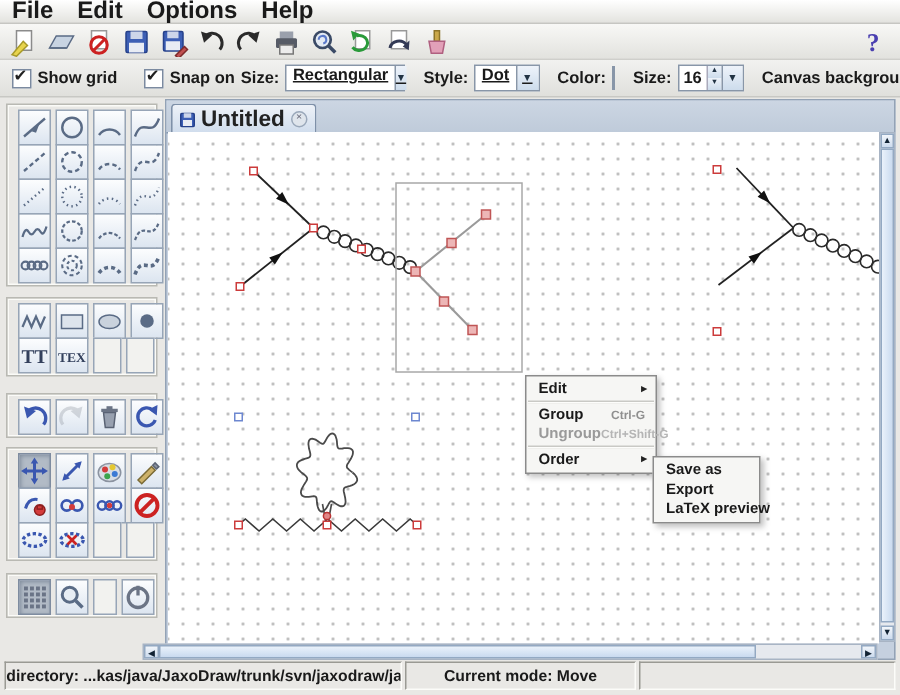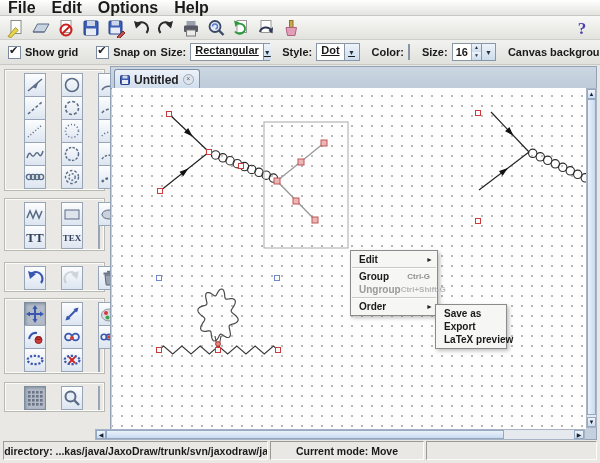--- a/index.html
+++ b/index.html
@@ -27,30 +27,30 @@
   .spinner{height:16px;background:#fff;border:1px solid #8896a8;display:flex;align-items:stretch;margin-right:12px;}
   .spinner .val{font-weight:bold;padding:0 3px;display:flex;align-items:center;}
   .spinner .ud{width:9px;display:flex;flex-direction:column;border-left:1px solid #aab;}
   .spinner .ud div{flex:1;font-size:5px;line-height:6px;text-align:center;color:#234;background:linear-gradient(#eef3fa,#cddcec);}
   .spinner .arr{width:13px;background:linear-gradient(#eef3fa,#cddcec);border-left:1px solid #8896a8;display:flex;align-items:center;justify-content:center;font-size:7px;color:#234;}
 
   
   .sidebar{position:absolute;left:3px;top:67px;width:105px;height:372px;}
   .group{position:absolute;left:1px;width:101px;border:1px solid #b9b9b3;box-shadow:0 0 0 1px #fbfbf8 inset;padding:3px 2px 2px 3px;background:#e9e8e5;box-sizing:border-box;}
   .trow{display:flex;}
-  .tool{width:24px;height:24px;box-sizing:border-box;border:1px solid #97a5b7;background:linear-gradient(#fcfdfe,#dce5f0);display:flex;align-items:center;justify-content:center;margin:0 -1px -1px 16px;}
+  .tool{width:24px;height:24px;box-sizing:border-box;border:1px solid #97a5b7;background:linear-gradient(#fcfdfe,#dce5f0);display:flex;align-items:center;justify-content:center;margin:0 -1px -1px 4px;}
   .tool.active{background:#b2bbc6;box-shadow:inset 1px 1px 3px #828e9e;border-color:#7e8ca0;}
   .tool.blank{background:#f2f2ef;}
   .tool.disabled svg{opacity:.38;}
 
   
   .canvaswrap{position:absolute;left:110px;top:66px;width:487px;height:374px;border:1px solid #93a2b5;box-sizing:border-box;background:#c5d0df;}
   .tabbar{position:absolute;left:0;top:0;right:0;height:21px;background:linear-gradient(#ccd6e3,#bfcbda);border-bottom:1px solid #8194ab;}
   .tab{position:absolute;left:3px;top:2px;height:19px;background:linear-gradient(#eef2f8,#cfdcec);border:1px solid #7e90a8;border-bottom:none;border-radius:3px 3px 0 0;display:flex;align-items:center;padding:0 5px;gap:4px;}
-  .tab .tlabel{font-weight:bold;font-size:12px;color:#222;}
+  .tab .tlabel{font-weight:bold;font-size:15px;color:#222;}
   .tab .tclose{width:9px;height:9px;border-radius:50%;background:#dfe5ec;border:1px solid #9aa8ba;font-size:7px;line-height:8px;text-align:center;color:#667;}
   .canvas{position:absolute;left:1px;top:21px;width:474px;height:341px;background:#fff;background-image:radial-gradient(#b8b8b8 0.9px,transparent 1px);background-size:10px 10px;background-position:5px 3px;overflow:hidden;}
 
   
   .sbv{position:absolute;left:586px;top:88px;width:11px;height:340px;background:#e6e9ee;border:1px solid #a8b4c4;box-sizing:border-box;}
   .sbh{position:absolute;left:95px;top:429px;width:490px;height:11px;background:#e6e9ee;border:1px solid #a8b4c4;box-sizing:border-box;}
   .sbtn{position:absolute;background:linear-gradient(#f2f6fb,#ccdbee);border:1px solid #93a9c3;box-sizing:border-box;display:flex;align-items:center;justify-content:center;font-size:6px;color:#123;}
   .sthumb{position:absolute;background:linear-gradient(90deg,#eaf2fb,#c9daef);border:1px solid #93a9c3;box-sizing:border-box;}
   .sbh .sthumb{background:linear-gradient(#eaf2fb,#c9daef);}
 

